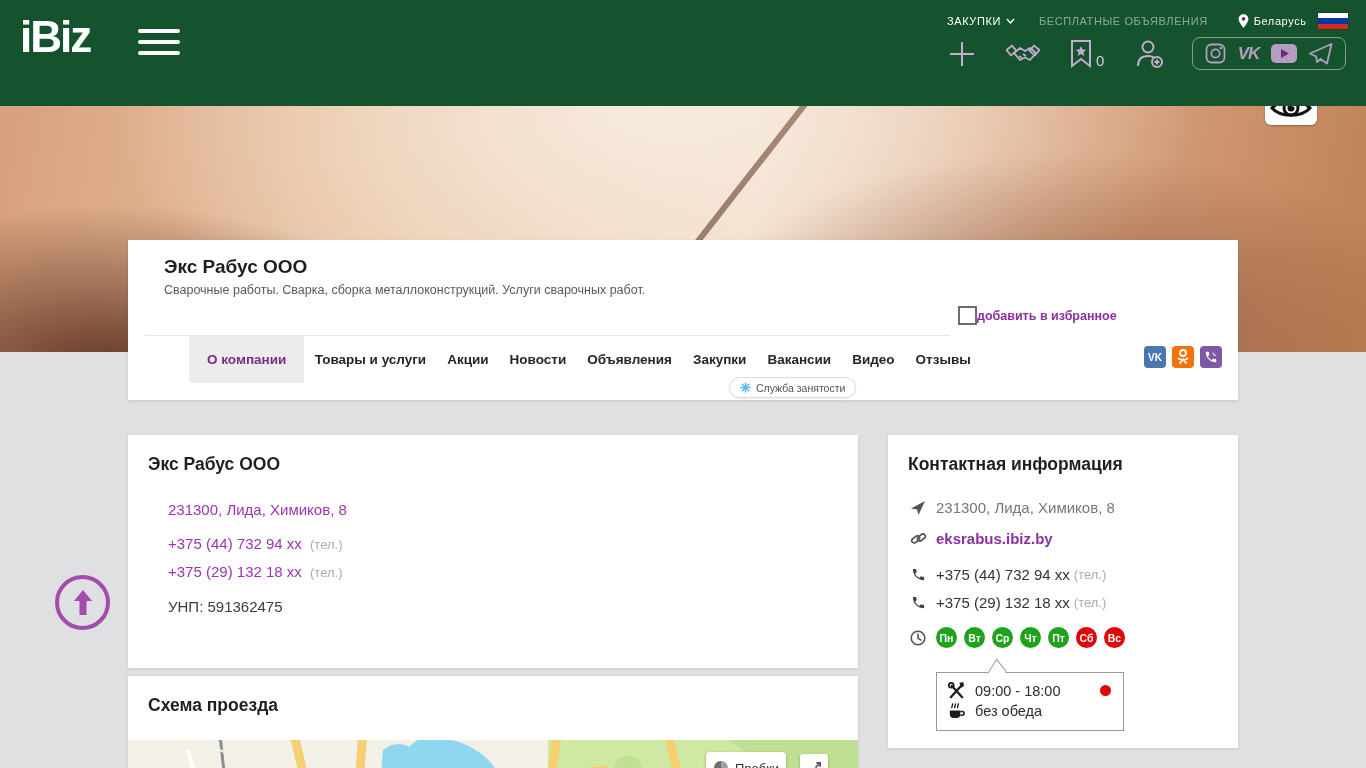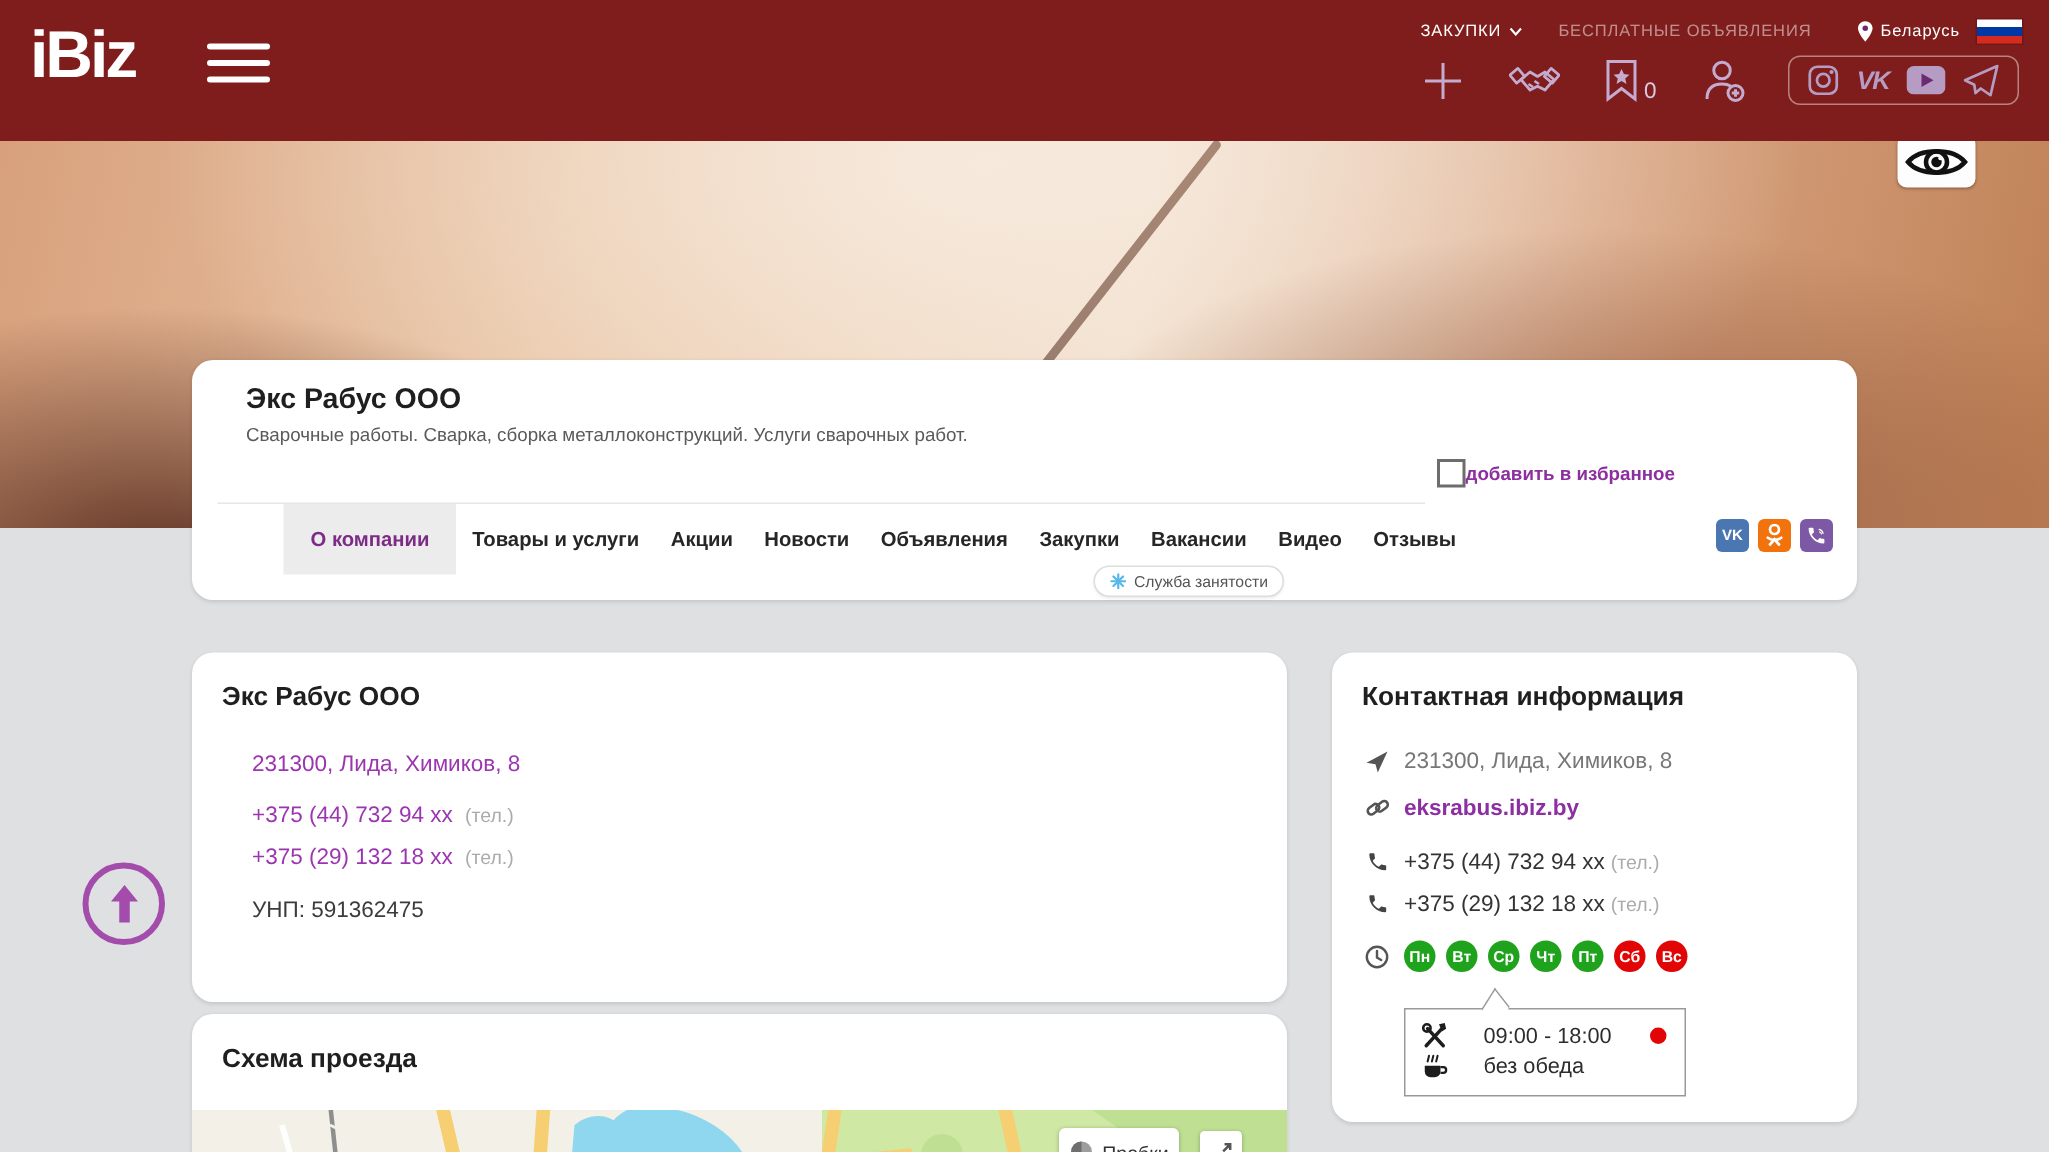--- a/index.html
+++ b/index.html
@@ -1,20 +1,20 @@
 <!DOCTYPE html>
 <html><head>
 <meta charset="utf-8">
 <style>
   * { margin:0; padding:0; box-sizing:border-box; }
   html,body { width:1366px; height:768px; overflow:hidden; }
   body { position:relative; background:#dfe0e2; font-family:"Liberation Sans", sans-serif; }
 
   
-  .header { position:absolute; left:0; top:0; width:1366px; height:94px; background:#7f1d1d; z-index:30; }
+  .header { position:absolute; left:0; top:0; width:1366px; height:106px; background:#14532d; z-index:30; }
   .logo { position:absolute; left:20px; top:12px; font-size:44px; font-weight:bold; color:#fff; letter-spacing:-2px; cursor:pointer; font-style:normal; }
   .burger { position:absolute; left:138px; top:29px; width:42px; height:26px; cursor:pointer; display:flex; flex-direction:column; justify-content:space-between; }
   .burger span { display:block; height:4px; background:#fff; border-radius:2px; }
   .search-wrap { position:absolute; left:216px; top:18px; width:682px; height:45px; background:rgba(255,255,255,.22); border:2px solid rgba(255,255,255,.45); border-radius:8px; display:flex; align-items:center; padding:0 14px; }
   .search-wrap input { flex:1; background:transparent; border:none; outline:none; font-size:16px; color:#fff; margin-left:10px; font-family:"Liberation Sans", sans-serif; }
   .search-wrap input::placeholder { color:rgba(255,255,255,.88); opacity:1; }
   .topnav { position:absolute; left:947px; right:18px; top:12px; height:18px; display:flex; align-items:center; }
   .topnav .lnk { font-size:11px; letter-spacing:.6px; color:#fff; cursor:pointer; display:flex; align-items:center; gap:5px; white-space:nowrap; }
   .topnav .muted { color:rgba(255,255,255,.5); margin-left:24px; }
   .topnav .geo { margin-left:30px; }
@@ -33,21 +33,21 @@
     background:
       radial-gradient(ellipse 520px 260px at 8% 108%, rgba(74,30,18,.85), transparent 65%),
       radial-gradient(ellipse 620px 300px at 78% 95%, rgba(110,52,30,.55), transparent 62%),
       radial-gradient(ellipse 760px 380px at 48% 10%, rgba(247,235,223,.95), transparent 72%),
       linear-gradient(100deg,#d8a07c 0%,#e9c5a5 28%,#f1ddc9 55%,#d9a583 76%,#bf8156 100%);
   }
   .pen { position:absolute; left:52%; top:-8%; width:6px; height:120%; background:linear-gradient(#6b3a25,#3d1f12); transform:rotate(38deg); opacity:.55; border-radius:3px; }
   .eye-btn { position:absolute; right:49px; top:8px; width:52px; height:35px; background:#fdfdfd; border:none; border-radius:6px; cursor:pointer; display:flex; align-items:center; justify-content:center; box-shadow:0 1px 2px rgba(0,0,0,.3); }
 
   
-  .card { position:absolute; background:#fff; border-radius:14px; box-shadow:0 1px 3px rgba(0,0,0,.12); }
+  .card { position:absolute; background:#fff; border-radius:0; box-shadow:0 1px 3px rgba(0,0,0,.12); }
   .main-card { left:128px; top:240px; width:1110px; height:160px; z-index:10; }
   .company-title { position:absolute; left:36px; top:16px; font-size:19px; font-weight:bold; color:#1f1f1f; }
   .company-sub { position:absolute; left:36px; top:43px; font-size:12.5px; color:#5a5a5a; }
   .fav-row { position:absolute; left:830px; top:66px; display:flex; align-items:center; cursor:pointer; }
   .fav-box { width:19px; height:19px; border:2px solid #6d6d6d; background:#fff; }
   .fav-label { font-size:12.5px; font-weight:bold; color:#8d2f9f; }
   .tabs { position:absolute; left:17px; top:95px; width:805px; border-top:1px solid #e6e6e6; display:flex; align-items:stretch; height:48px;padding-left:44px; }
   .tab { font-size:13.5px; font-weight:bold; color:#262626; display:flex; align-items:center; padding:0 10.5px; cursor:pointer; white-space:nowrap; }
   .tab.active { background:#ececec; color:#7c2c86; padding:0 18px; }
   .vac-pill { position:absolute; left:601px; top:137px; height:21px; background:#fff; border:1px solid #ddd; border-radius:11px; display:flex; align-items:center; gap:5px; padding:0 10px; font-size:10.5px; color:#555; cursor:pointer; box-shadow:0 1px 2px rgba(0,0,0,.08); }
@@ -78,21 +78,21 @@
   .cicon { width:20px; display:flex; justify-content:center; color:#555; }
   .ctext { margin-left:8px; font-size:15px; color:#777; }
   .site-link { margin-left:8px; font-size:15px; font-weight:bold; color:#8c2fa0; cursor:pointer; }
   .cph { margin-left:8px; font-size:15px; color:#333; }
   .days { display:flex; gap:7px; margin-left:8px;align-items:center; }
   .day { width:21px; height:21px; border-radius:50%; color:#fff; font-size:10.5px; font-weight:bold; display:flex; align-items:center; justify-content:center; cursor:pointer; }
   .day.open { background:#1fa31c; }
   .day.closed { background:#e10505; }
   .hours-tip { position:absolute; left:48px; top:237px; width:188px; background:#fff; border:1px solid #999; padding:8px 10px 10px 10px; z-index:5; }
   .tip-tail { position:absolute; left:52px; top:-9px; width:16px; height:16px; background:#fff; border-left:1px solid #999; border-top:1px solid #999; transform:rotate(52deg) skewX(20deg); }
-  .tip-row { display:flex; align-items:center; gap:23px; position:relative; }
+  .tip-row { display:flex; align-items:center; gap:9px; position:relative; }
   .tip-row + .tip-row { margin-top:1px; }
   .tip-text { font-size:14.5px; color:#2d2d2d; }
   .tip-dot { position:absolute; right:2px; top:4px; width:11px; height:11px; border-radius:50%; background:#e10505; }
 
   
   .to-top { position:absolute; left:55px; top:575px; width:55px; height:55px; border-radius:50%; border:4px solid #a34cab; background:transparent; cursor:pointer; display:flex; align-items:center; justify-content:center; }
 </style>
 </head>
 <body>
 

